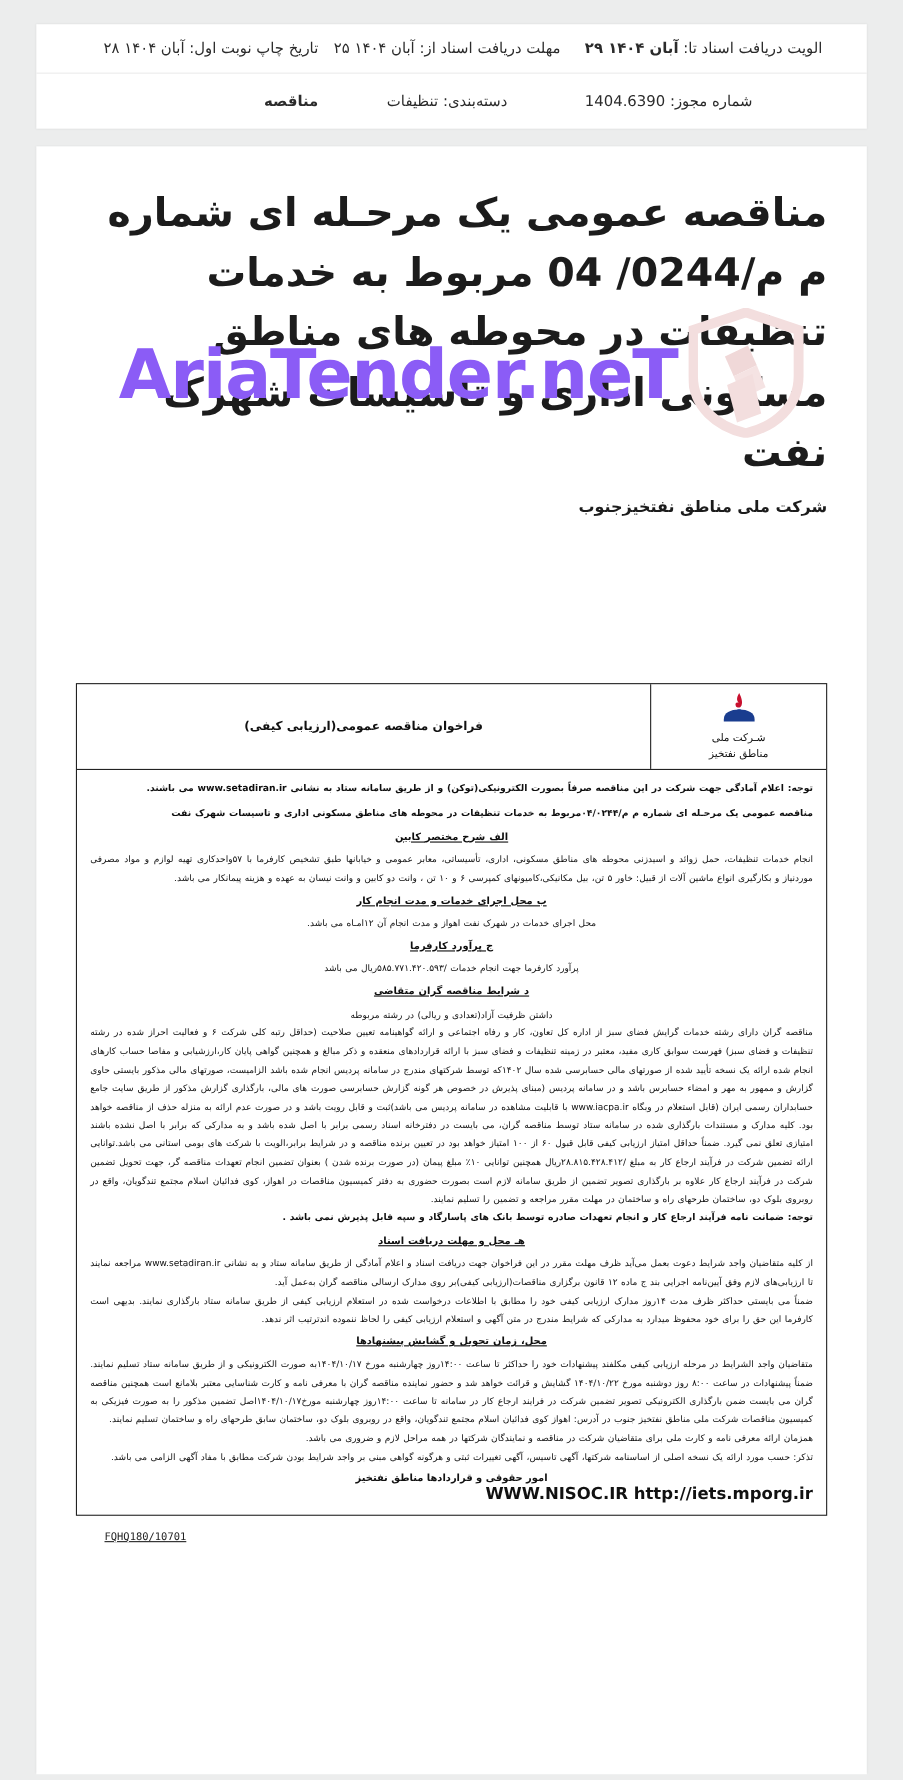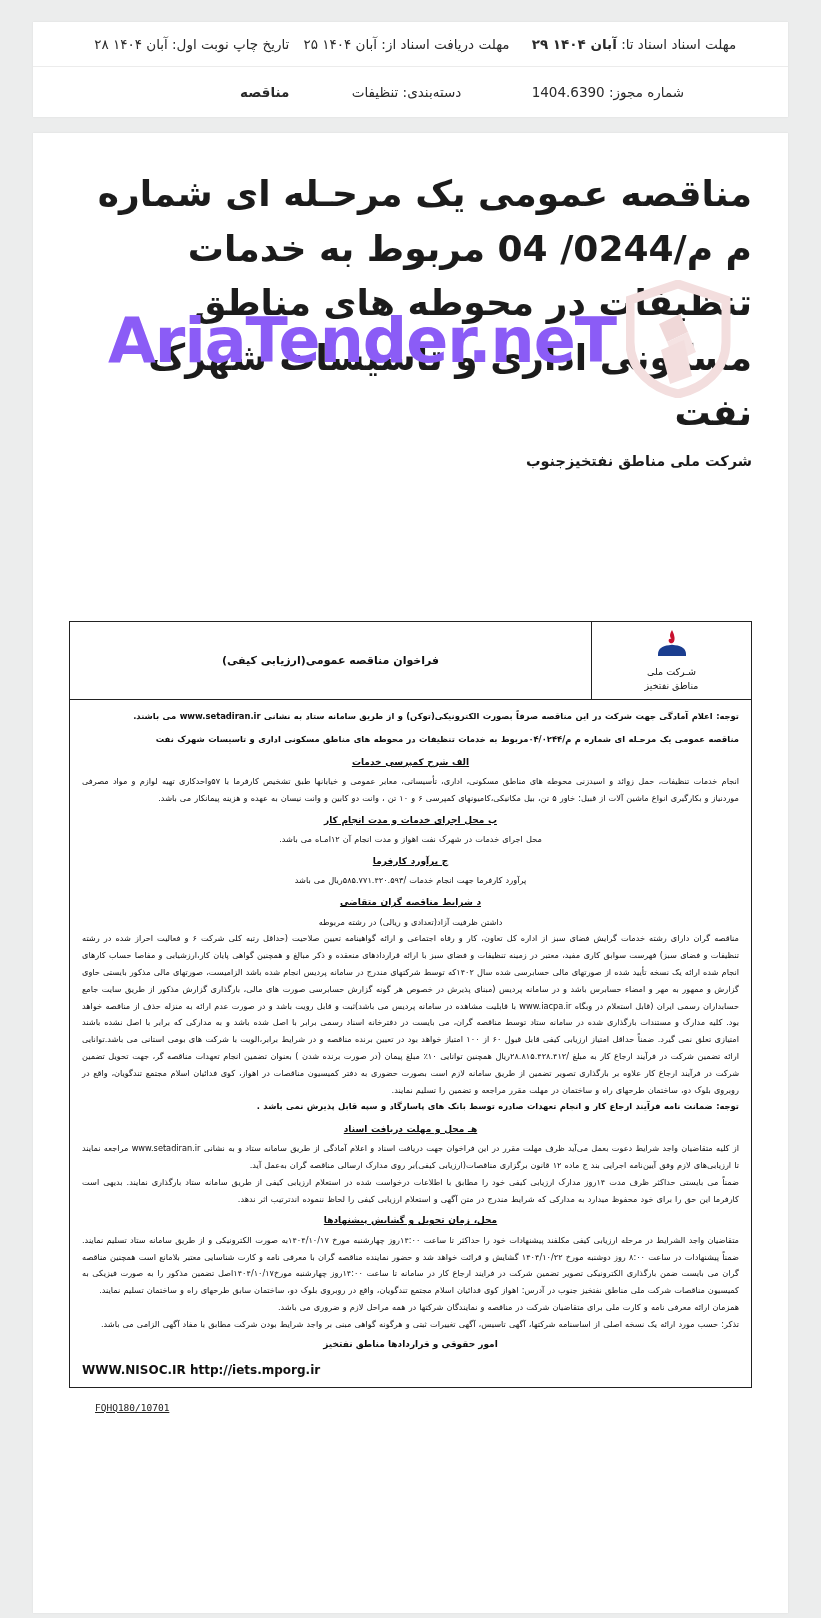--- a/index.html
+++ b/index.html
@@ -143,43 +143,43 @@
     font-weight: bold; font-size: 9px;
     text-align: center; text-decoration: underline;
     margin: 4px 0 2px;
   }
   .ln.spaced { margin-top: 6px; }
   .scan-foot-1 {
     text-align: center; font-size: 9px; font-weight: bold;
     margin-top: 6px; color: #111;
   }
   .scan-foot-2 {
-    text-align: left; font-size: 12px; font-weight: bold;
-    margin-top: 14px; color: #111; direction: ltr;
+    text-align: right; font-size: 15px; font-weight: bold;
+    margin-top: 0; color: #111; direction: ltr;
     font-family: "DejaVu Sans", "Liberation Sans", sans-serif;
   }
   .doc-code {
     margin-top: 14px;
     font-family: "DejaVu Sans Mono", "Liberation Mono", monospace;
     font-size: 9.5px;
     color: #222;
     direction: ltr;
     text-align: left;
     padding-right: 0;
     padding-left: 26px;
     text-decoration: underline;
   }
 </style>
 </head>
 <body>
 
 <div class="meta-card">
   <div class="meta-row top">
     <div class="meta-cell c3">
-      <span>مهلت اسناد اسناد تا:</span>
+      <span>الویت دریافت اسناد تا:</span>
       <b class="meta-num">۲۹ آبان ۱۴۰۴</b>
     </div>
     <div class="meta-cell c2">
       <span>مهلت دریافت اسناد از:</span>
       <span class="meta-num">۲۵ آبان ۱۴۰۴</span>
     </div>
     <div class="meta-cell c1">
       <span>تاریخ چاپ نوبت اول:</span>
       <span class="meta-num">۲۸ آبان ۱۴۰۴</span>
     </div>
@@ -226,21 +226,21 @@
           <div class="logo-cap">مناطق نفتخیز</div>
         </div>
         <div class="scan-head-title">فراخوان  مناقصه عمومی(ارزیابی کیفی)</div>
       </div>
 
       <div class="scan-body">
 
         <p class="ln note rightal">توجه: اعلام آمادگی جهت شرکت در این مناقصه صرفاً بصورت الکترونیکی(توکن) و از طریق سامانه ستاد به نشانی www.setadiran.ir  می باشند.</p>
         <p class="ln note rightal spaced">مناقصه عمومی یک مرحـله ای شماره  م م/۰۴/۰۲۴۴مربوط به  خدمات تنظیفات در محوطه های مناطق مسکونی اداری و  تاسیسات شهرک نفت</p>
 
-        <p class="ln sec">الف   شرح کمپرسی خدمات</p>
+        <p class="ln sec">الف   شرح مختصر کابین</p>
         <p class="ln">انجام خدمات تنظیفات، حمل زوائد و اسیدزنی محوطه های مناطق مسکونی، اداری، تأسیساتی، معابر عمومی و خیابانها طبق تشخیص کارفرما با ۵۷واحدکاری    تهیه لوازم و مواد مصرفی موردنیاز و بکارگیری انواع ماشین آلات از قبیل:  خاور ۵ تن، بیل مکانیکی،کامیونهای کمپرسی ۶ و ۱۰ تن ، وانت دو کابین و وانت نیسان به عهده و هزینه پیمانکار می باشد.</p>
 
         <p class="ln sec">ب    محل اجرای خدمات و مدت انجام کار</p>
         <p class="ln center">محل اجرای خدمات در شهرک نفت اهواز و مدت انجام آن ۱۲امـاه  می باشد.</p>
 
         <p class="ln sec">ج    پرآورد کارفرما</p>
         <p class="ln center">پرآورد کارفرما جهت انجام خدمات    /۵۸۵.۷۷۱.۴۲۰.۵۹۳ریال  می باشد</p>
 
         <p class="ln sec">د   شرایط مناقصه گران متقاضی</p>
         <p class="ln center">داشتن ظرفیت آزاد(تعدادی و ریالی) در رشته مربوطه</p>

